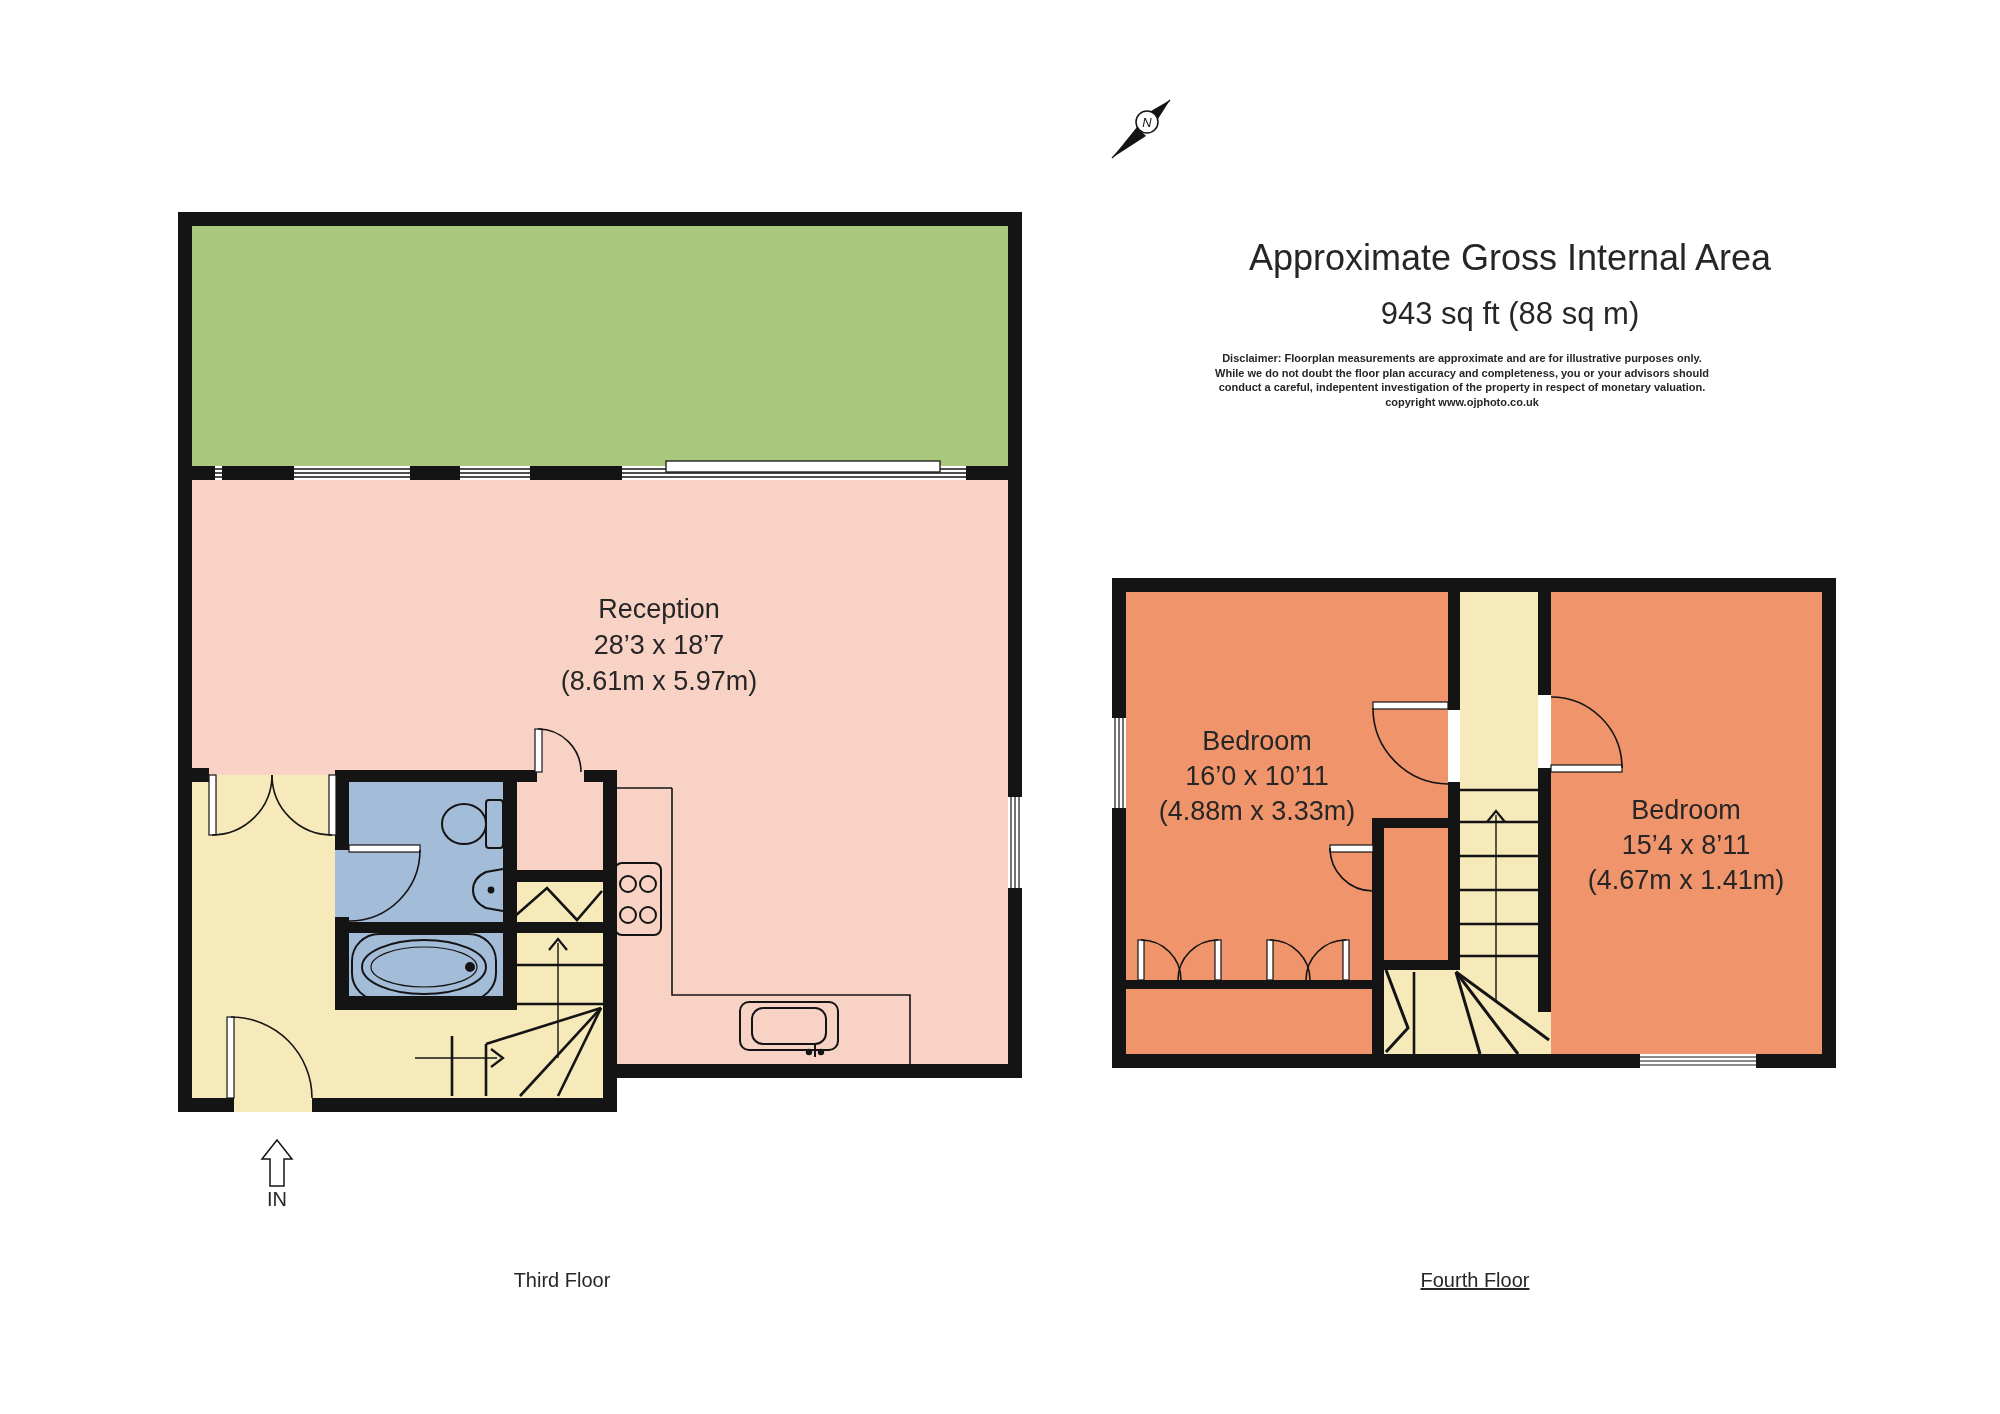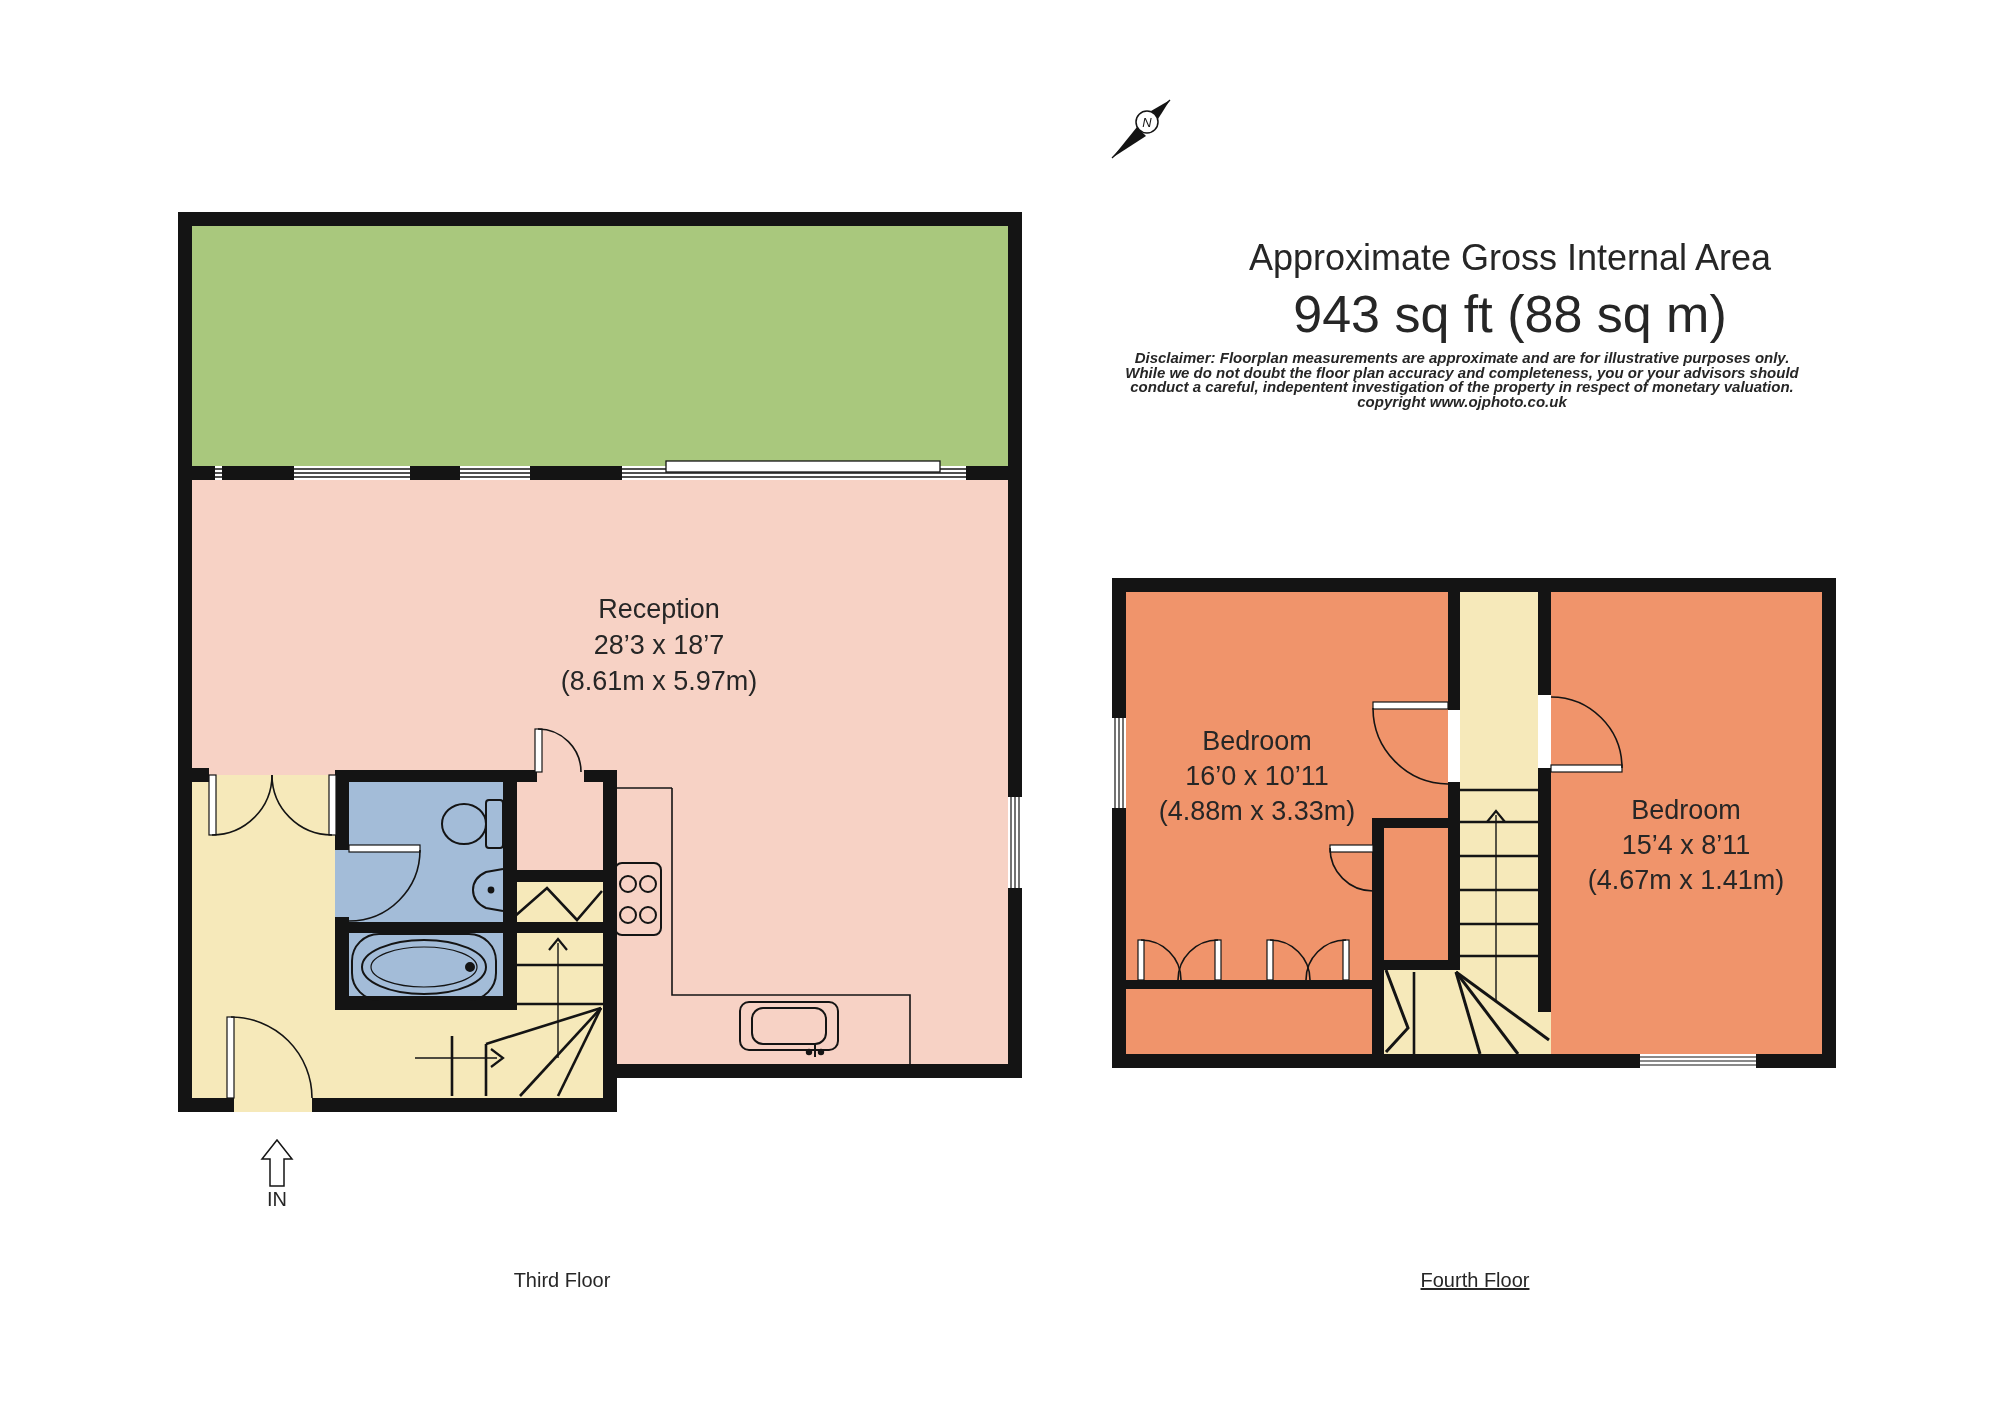--- a/index.html
+++ b/index.html
@@ -3,22 +3,22 @@
 <meta charset="utf-8">
 <style>
   html,body{margin:0;padding:0;background:#ffffff;}
   .canvas{position:relative;width:2000px;height:1414px;background:#fff;overflow:hidden;
           font-family:"Liberation Sans",sans-serif;}
   .plan-svg{position:absolute;left:0;top:0;}
   .lbl{position:absolute;transform:translateX(-50%);text-align:center;color:var(--c-text,#262626);
        white-space:nowrap;}
   .room-lbl{font-size:27px;line-height:36px;}
   .title1{font-size:36px;line-height:48px;}
-  .title2{font-size:52px;line-height:48px;}
-  .disclaimer{font-size:15px;line-height:14.5px;font-weight:bold;font-style:italic;}
+  .title2{font-size:31px;line-height:48px;}
+  .disclaimer{font-size:11px;line-height:14.5px;font-weight:bold;}
   .floor-lbl{font-size:20px;}
   .in-lbl{font-size:20px;}
   .f-terrace{fill:var(--c-terrace);}
   .f-reception{fill:var(--c-reception);}
   .f-bed{fill:var(--c-bedroom);}
   .f-stairs{fill:var(--c-stairs_hall);}
   .f-bath{fill:var(--c-bathroom);}
   .f-wall{fill:var(--c-wall);}
   .stroke{stroke:var(--c-wall);fill:none;}
   svg text{font-family:"Liberation Sans",sans-serif;}

